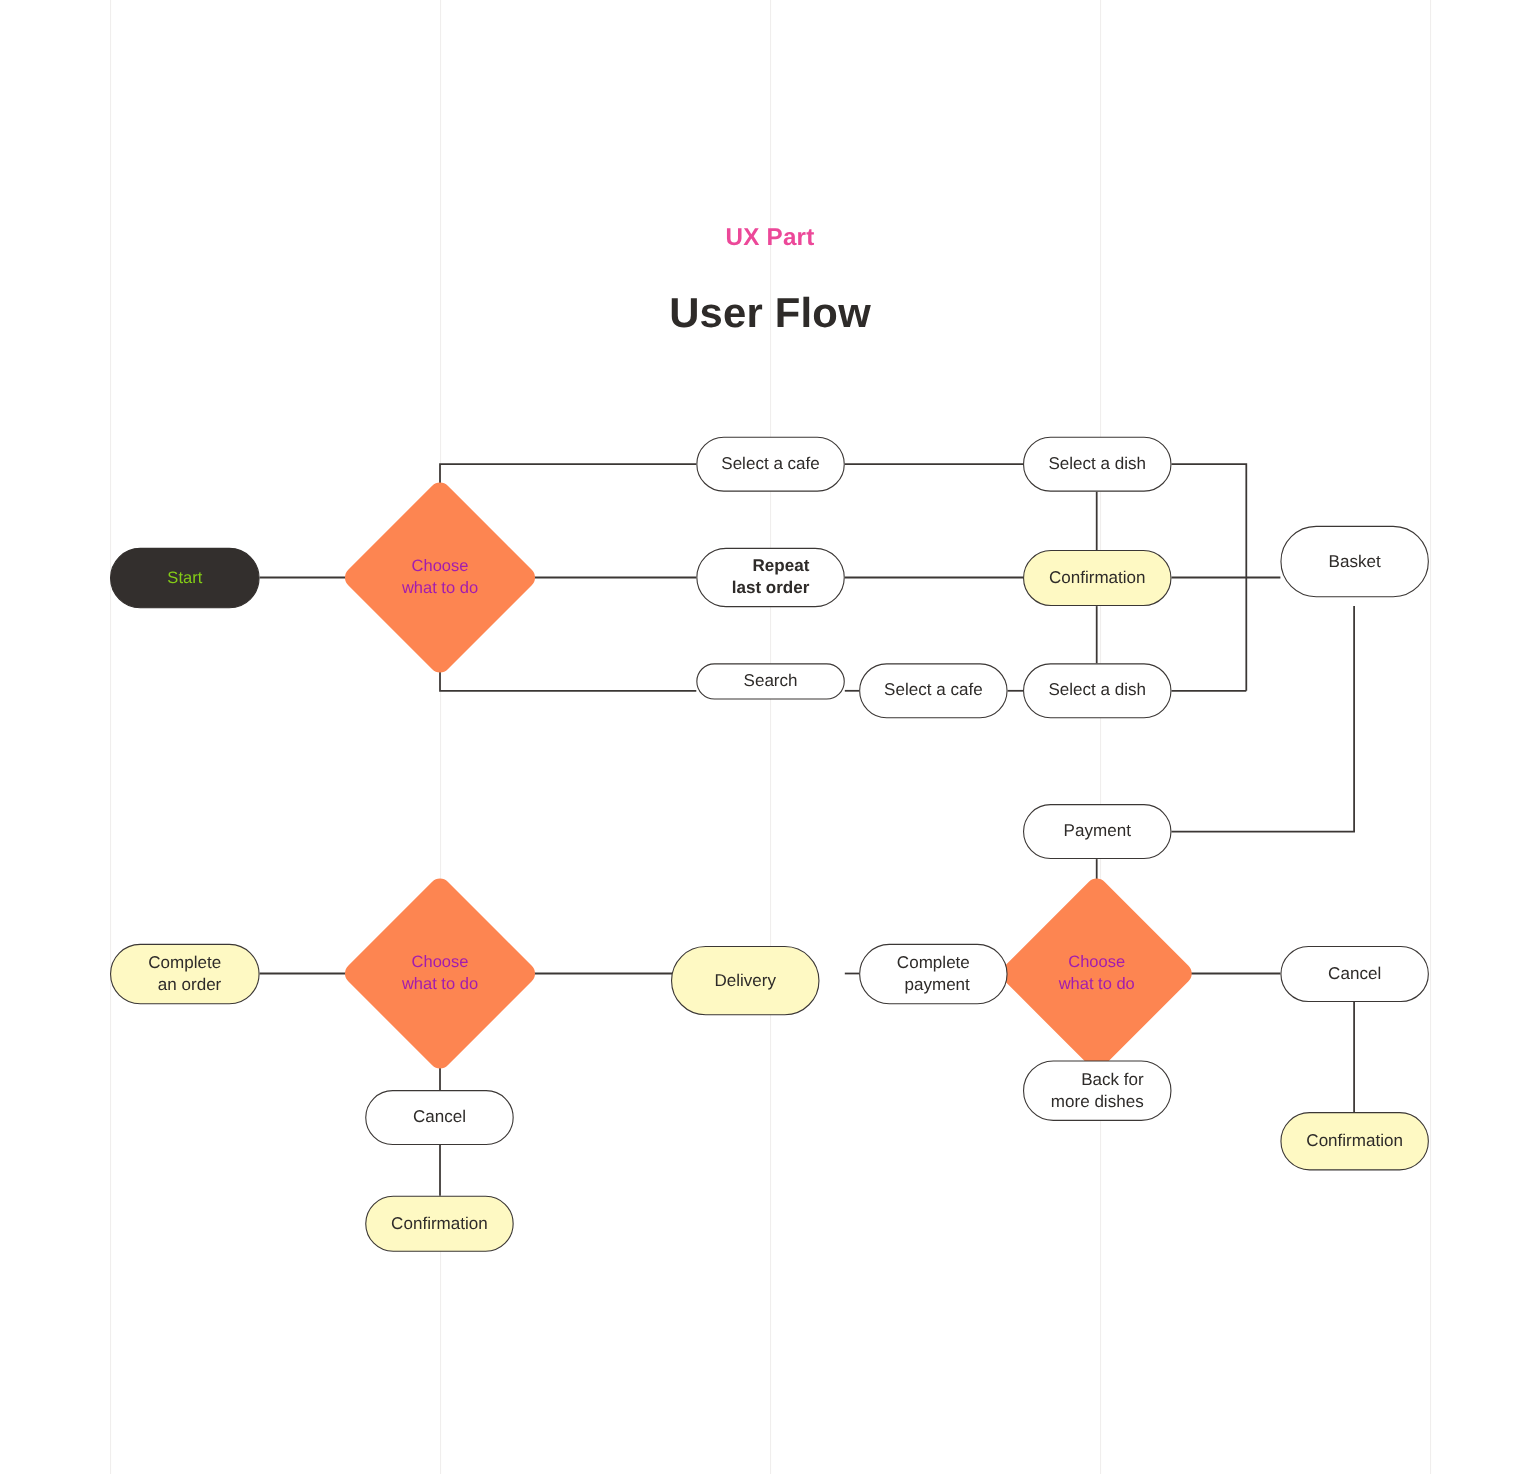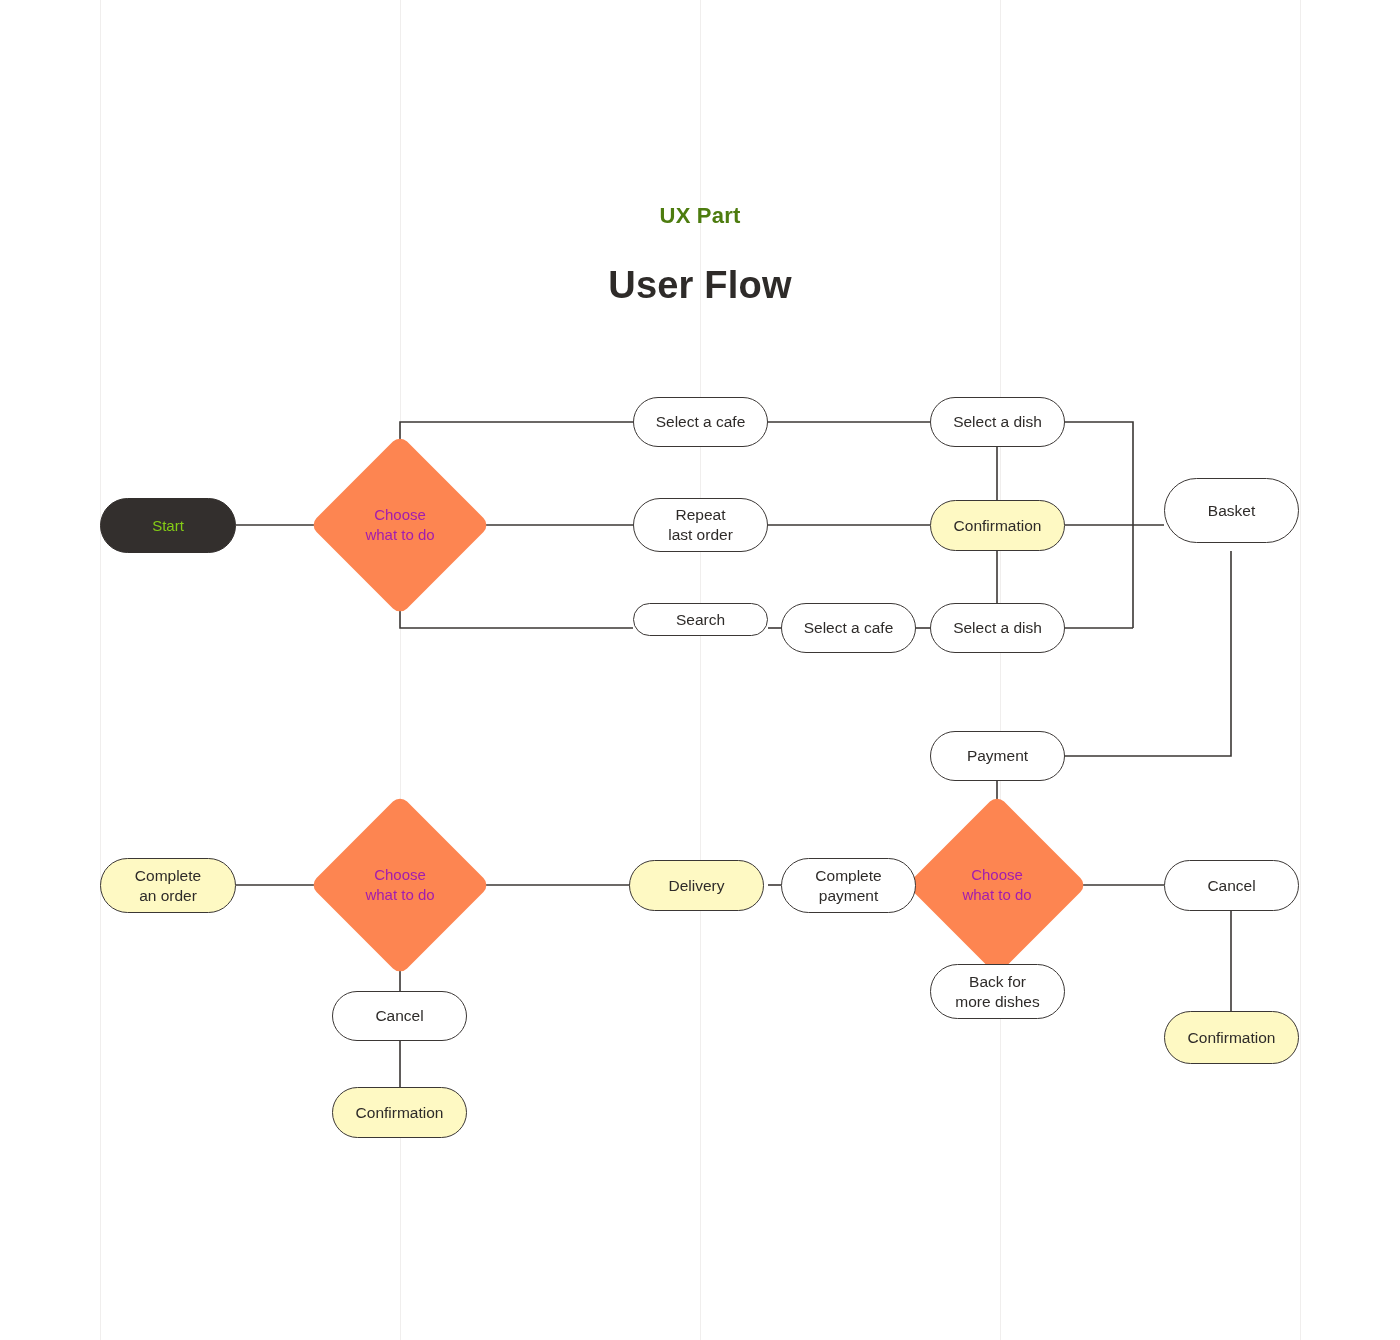--- a/index.html
+++ b/index.html
@@ -31,21 +31,21 @@
   
   .eyebrow {
     position: absolute;
     left: 0;
     width: 1400px;
     text-align: center;
     top: 203px;
     font-size: 22px;
     font-weight: 600;
     letter-spacing: 0.2px;
-    color: #4d7c0f;
+    color: #ec4899;
   }
   .title {
     position: absolute;
     left: 0;
     width: 1400px;
     text-align: center;
     top: 264px;
     font-size: 38px;
     font-weight: 700;
     letter-spacing: 0.2px;
@@ -67,21 +67,21 @@
     fill: none;
   }
 
   
   .node {
     position: absolute;
     box-sizing: border-box;
     display: flex;
     align-items: center;
     justify-content: center;
-    text-align: center;
+    text-align: right;
     line-height: 1.28;
     font-size: 15.5px;
     color: #2e2b29;
     border-radius: 999px;
     border: 1.5px solid #3b3735;
     background: #ffffff;
     white-space: pre-line;
     z-index: 3;
   }
   .node.plain  { background: #ffffff; }
@@ -190,21 +190,21 @@
 
   <div class="diamond" style="left:336px;top:461px;">
     <div class="shape"></div>
     <div class="dlabel">Choose
 what to do</div>
   </div>
 
   <div class="node plain" style="left:633px;top:397px;width:135px;height:50px;">Select a cafe</div>
   <div class="node plain" style="left:930px;top:397px;width:135px;height:50px;">Select a dish</div>
 
-  <div class="node plain" style="left:633px;top:498px;width:135px;height:54px;">Repeat
+  <div class="node plain" style="left:633px;top:498px;width:135px;height:54px;font-weight:bold;">Repeat
 last order</div>
   <div class="node peach" style="left:930px;top:500px;width:135px;height:51px;">Confirmation</div>
   <div class="node plain" style="left:1164px;top:478px;width:135px;height:65px;">Basket</div>
 
   <div class="node plain" style="left:633px;top:603px;width:135px;height:33px;">Search</div>
   <div class="node plain" style="left:781px;top:603px;width:135px;height:50px;">Select a cafe</div>
   <div class="node plain" style="left:930px;top:603px;width:135px;height:50px;">Select a dish</div>
 
   <div class="node plain" style="left:930px;top:731px;width:135px;height:50px;">Payment</div>
 
@@ -214,21 +214,21 @@
 what to do</div>
   </div>
 
   <div class="node plain" style="left:1164px;top:860px;width:135px;height:51px;">Cancel</div>
   <div class="node peach" style="left:1164px;top:1011px;width:135px;height:53px;">Confirmation</div>
   <div class="node plain" style="left:930px;top:964px;width:135px;height:55px;">Back for
 more dishes</div>
 
   <div class="node plain" style="left:781px;top:858px;width:135px;height:55px;">Complete
 payment</div>
-  <div class="node peach" style="left:629px;top:860px;width:135px;height:51px;">Delivery</div>
+  <div class="node peach" style="left:610px;top:860px;width:135px;height:63px;">Delivery</div>
 
   <div class="diamond" style="left:336px;top:821px;">
     <div class="shape"></div>
     <div class="dlabel">Choose
 what to do</div>
   </div>
 
   <div class="node peach" style="left:100px;top:858px;width:136px;height:55px;">Complete
 an order</div>
   <div class="node plain" style="left:332px;top:991px;width:135px;height:50px;">Cancel</div>

